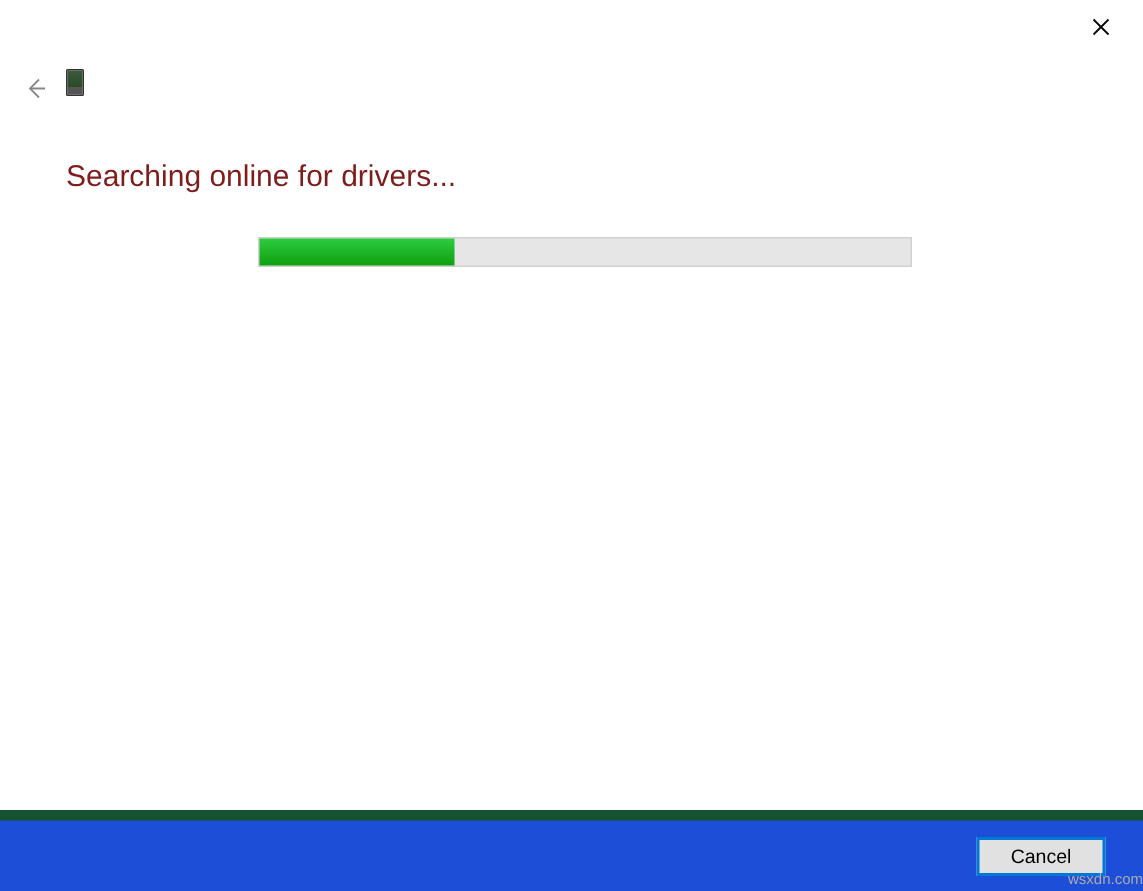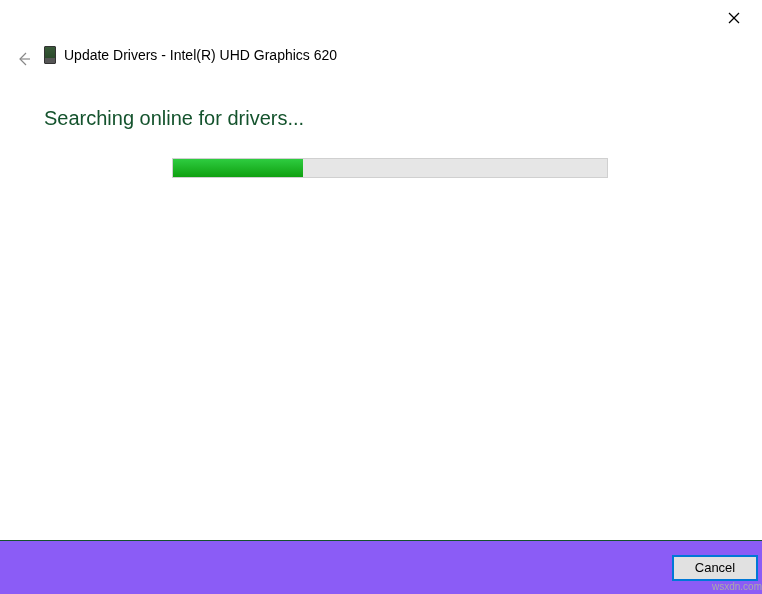--- a/index.html
+++ b/index.html
@@ -54,21 +54,21 @@
     }
     .title-text {
       font-size: 14px;
       color: #000;
     }
     .status-text {
       position: absolute;
       top: 107px;
       left: 44px;
       font-size: 20px;
-      color: #14532d;
+      color: #7f1d1d;
       font-weight: 400;
     }
     .progress-container {
       position: absolute;
       top: 158px;
       left: 172px;
       width: 436px;
       height: 20px;
       background: #e6e6e6;
       border: 1px solid #d0d0d0;
@@ -76,26 +76,26 @@
     .progress-fill {
       height: 100%;
       background: linear-gradient(to bottom, #2ecc40 0%, #0fa010 100%);
     }
     .footer {
       position: absolute;
       bottom: 0;
       left: 0;
       right: 0;
       height: 54px;
-      background: #8b5cf6;
-      border-top: 1px solid #14532d;
+      background: #1d4ed8;
+      border-top: 7px solid #14532d;
       display: flex;
       align-items: center;
       justify-content: flex-end;
-      padding-right: 4px;
+      padding-right: 25px;
     }
     .cancel-btn {
       min-width: 86px;
       height: 26px;
       background: #e1e1e1;
       border: 2px solid #0078d7;
       font-size: 13px;
       font-family: inherit;
       cursor: pointer;
       color: #000;
@@ -120,21 +120,20 @@
 
 <div class="back-btn">
   <svg width="16" height="16" viewBox="0 0 16 16">
     <path d="M10 2 L4 8 L10 14" stroke="#888" stroke-width="1.2" fill="none"></path>
     <line x1="4" y1="8" x2="14" y2="8" stroke="#888" stroke-width="1.2"></line>
   </svg>
 </div>
 
 <div class="header">
   <div class="device-icon"></div>
-  <span class="title-text">Update Drivers - Intel(R) UHD Graphics 620</span>
 </div>
 
 <div class="status-text">Searching online for drivers...</div>
 
 <div class="progress-container">
   <div class="progress-fill" style="width:30%"></div>
 </div>
 
 <div class="footer">
   <button class="cancel-btn">Cancel</button>

